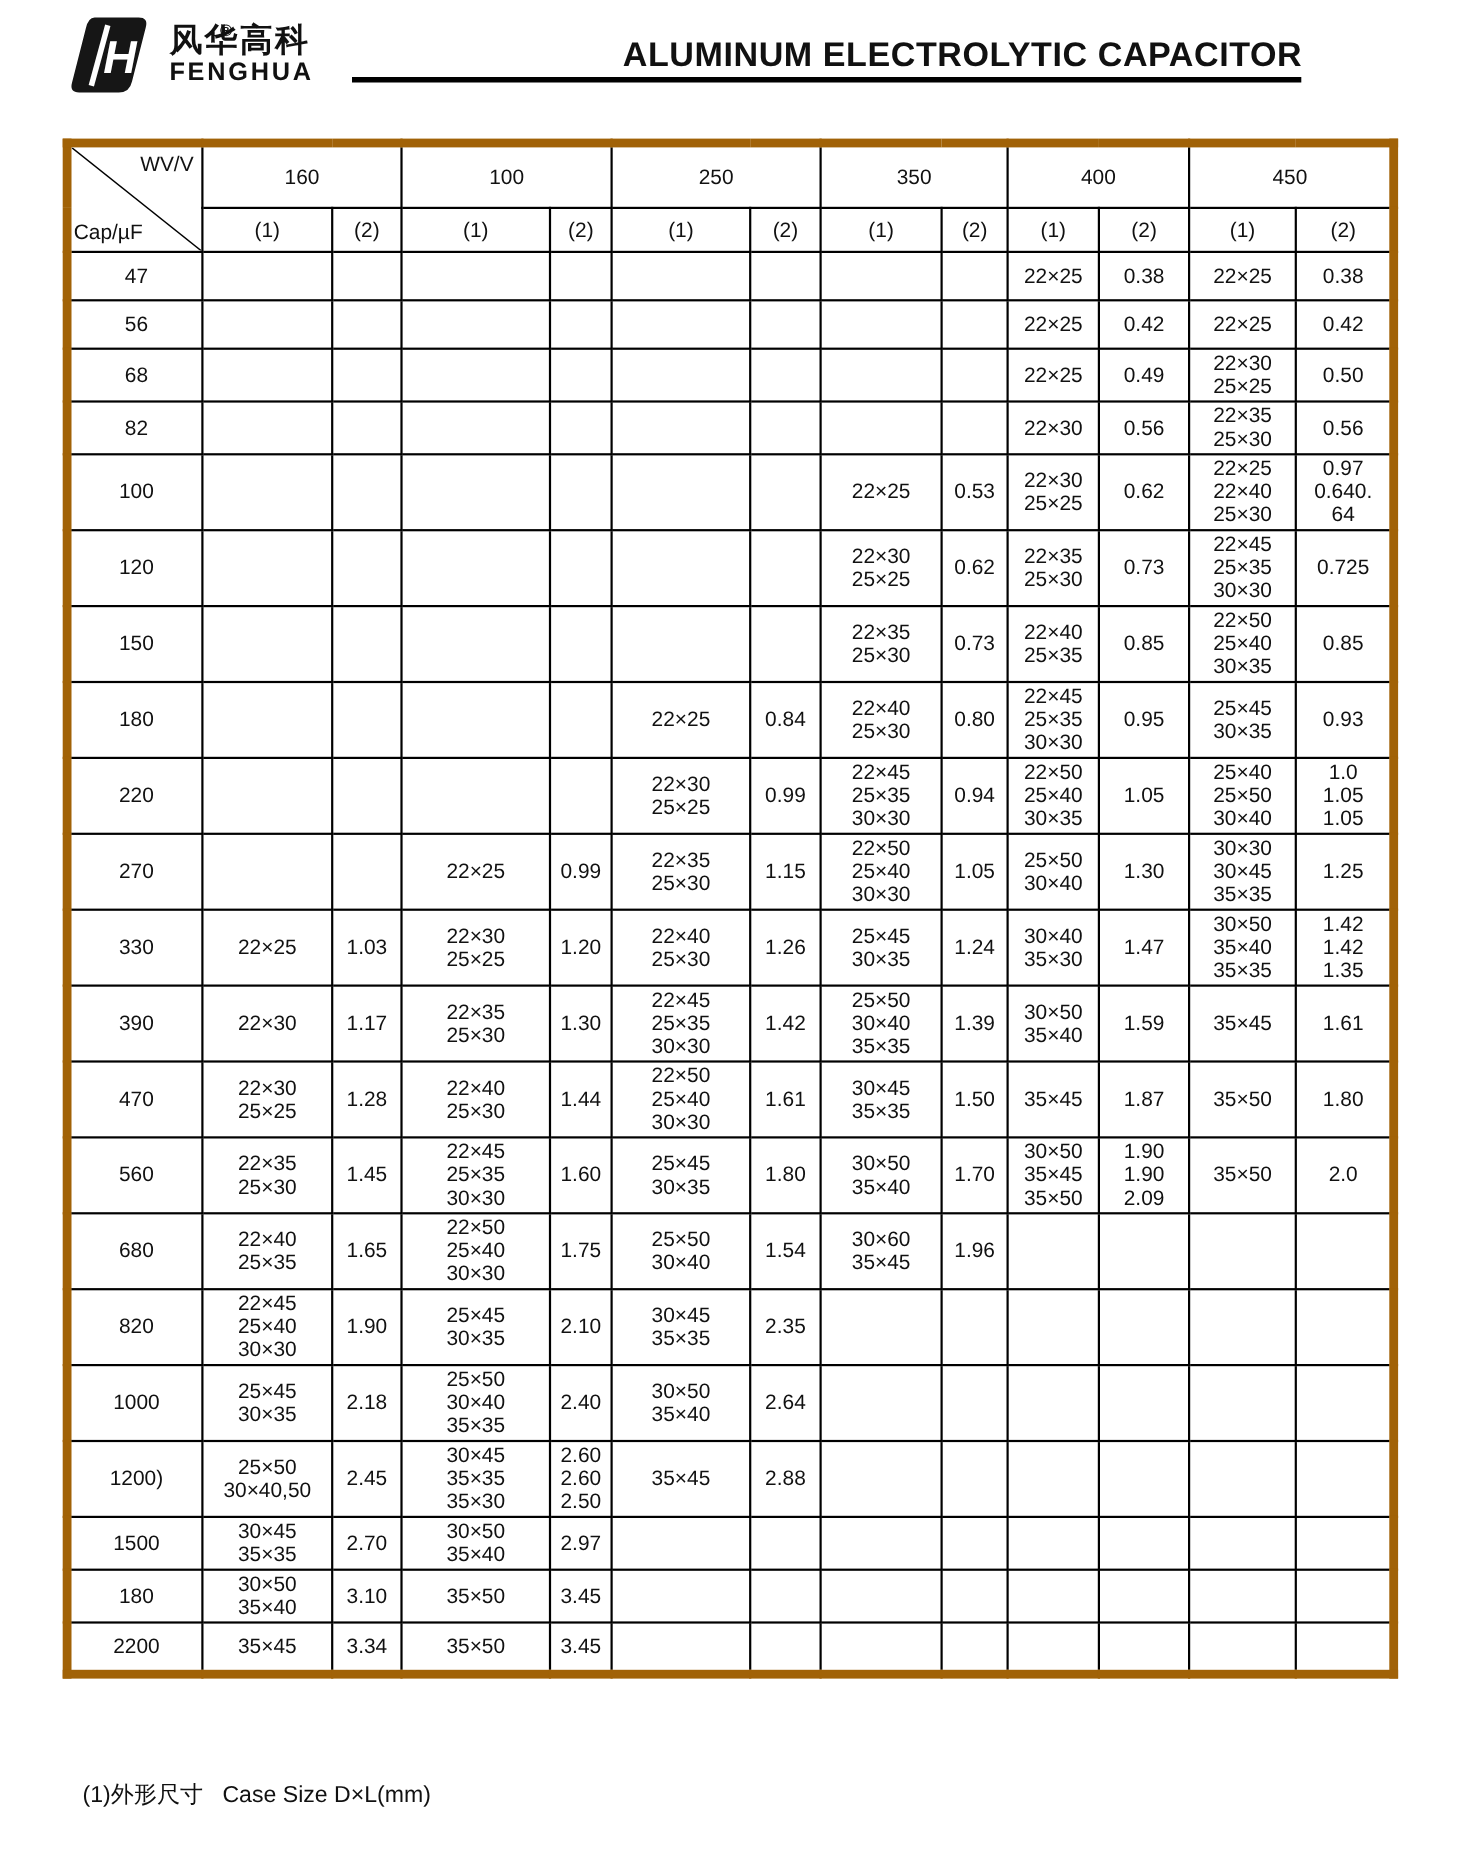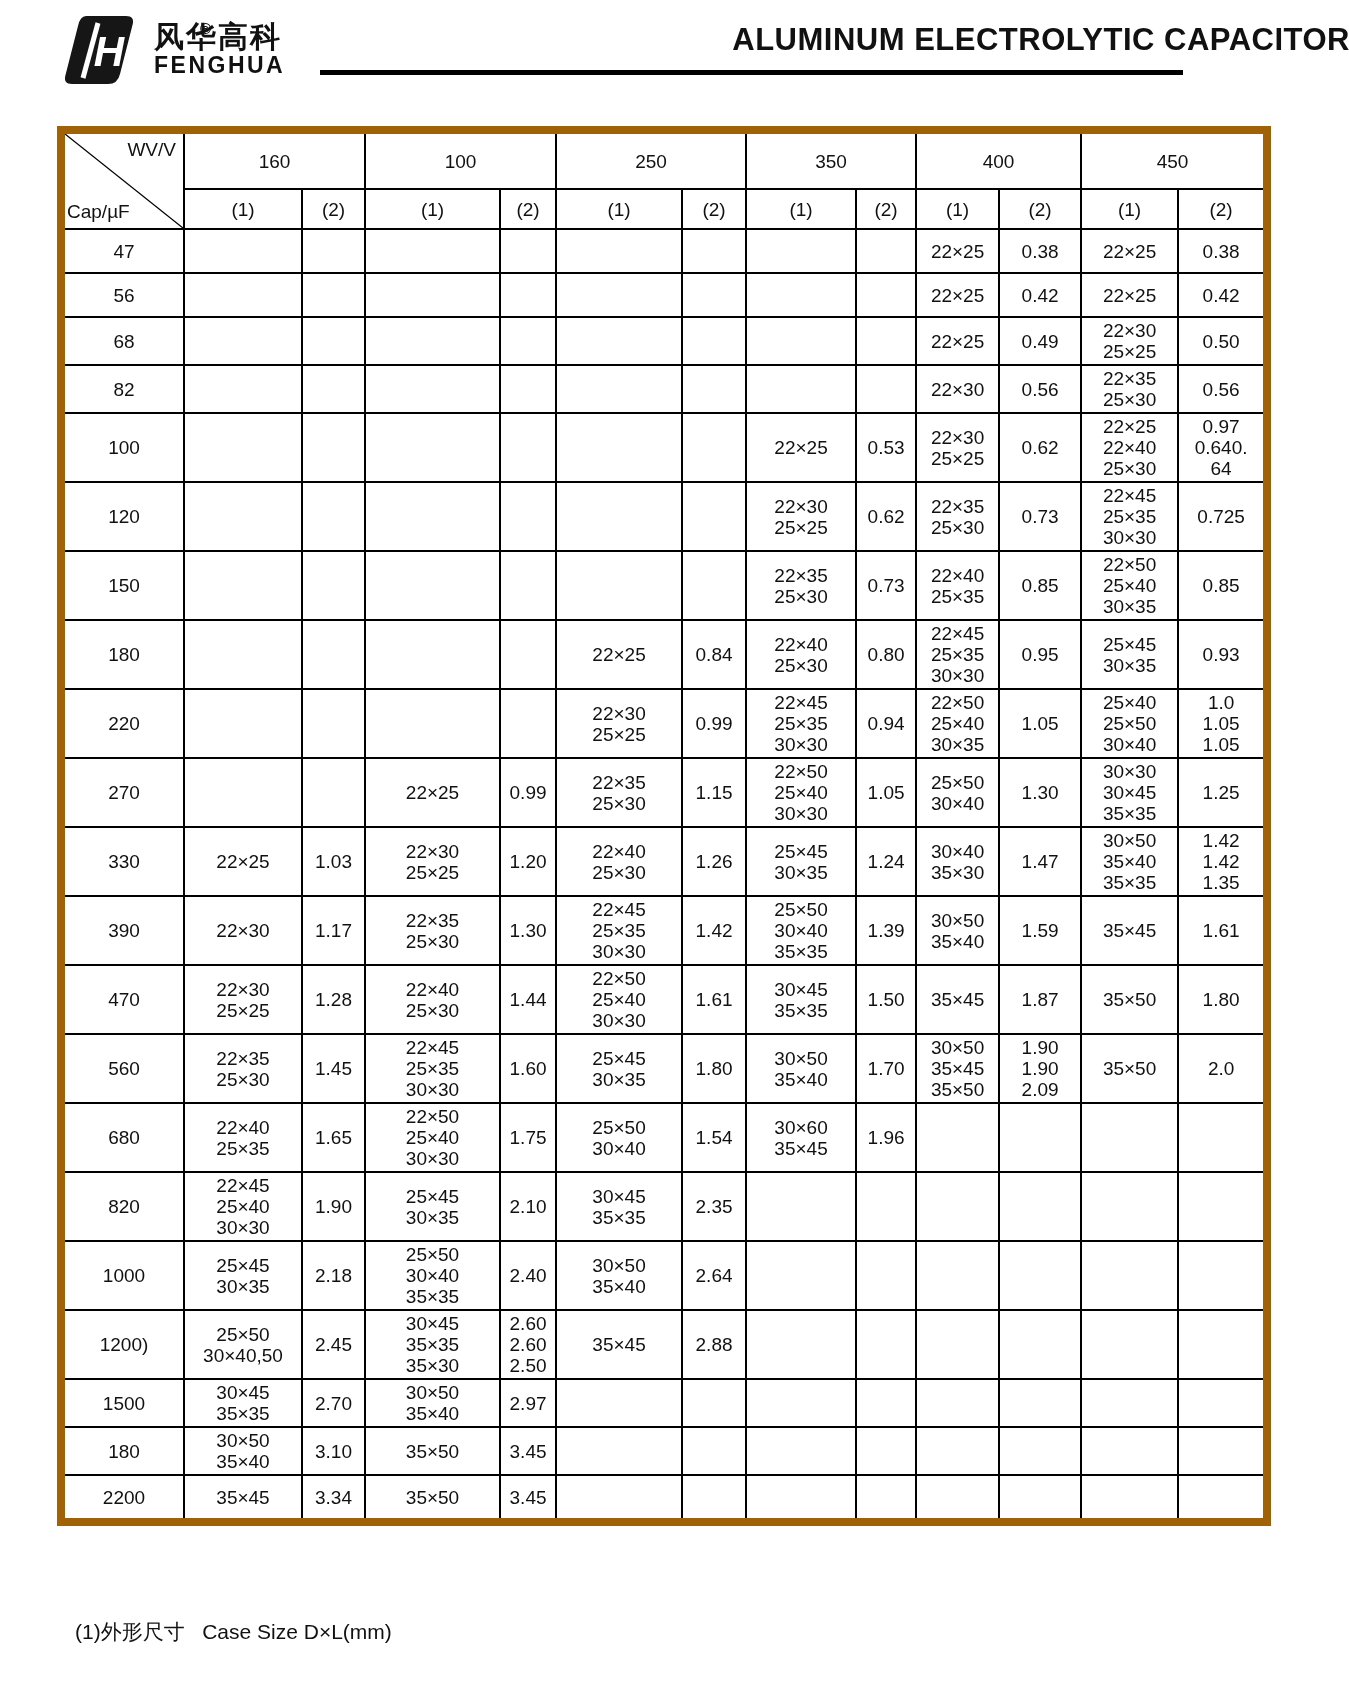--- a/index.html
+++ b/index.html
@@ -7,21 +7,21 @@
   .page{position:relative;width:1349px;min-height:1686px;background:#fff;overflow:hidden;}
 
   
   .hdr{position:relative;height:112px;}
   .logo{position:absolute;left:62px;top:14px;display:flex;align-items:flex-start;}
   .logo-mark{position:relative;width:76px;height:72px;flex:0 0 auto;}
   .logo-reg{position:absolute;left:138px;top:6px;font-size:15px;font-weight:bold;}
   .logo-text{margin-left:16px;padding-top:8px;}
   .logo-cn{font-size:30px;font-weight:bold;letter-spacing:2px;line-height:30px;}
   .logo-en{font-size:23px;font-weight:bold;letter-spacing:2.5px;line-height:26px;}
-  .doc-title{position:absolute;left:400px;top:22px;width:950px;text-align:right;
+  .doc-title{position:absolute;left:400px;top:32px;width:950px;text-align:center;
              font-size:31px;font-weight:bold;letter-spacing:.5px;white-space:nowrap;}
   .title-rule{position:absolute;left:320px;top:70px;width:863px;height:5px;background:#000;}
 
   
   table.cap-table{border-collapse:collapse;table-layout:fixed;width:1206px;
                   margin:14px 0 0 57px;border:8px solid #a16207;}
   .cap-table th,.cap-table td{border:2px solid #000;text-align:center;vertical-align:middle;
                   font-size:19px;line-height:21px;font-weight:normal;padding:2px 2px;
                   overflow:hidden;}
   .cap-table td{height:38px;white-space:pre-line;}

